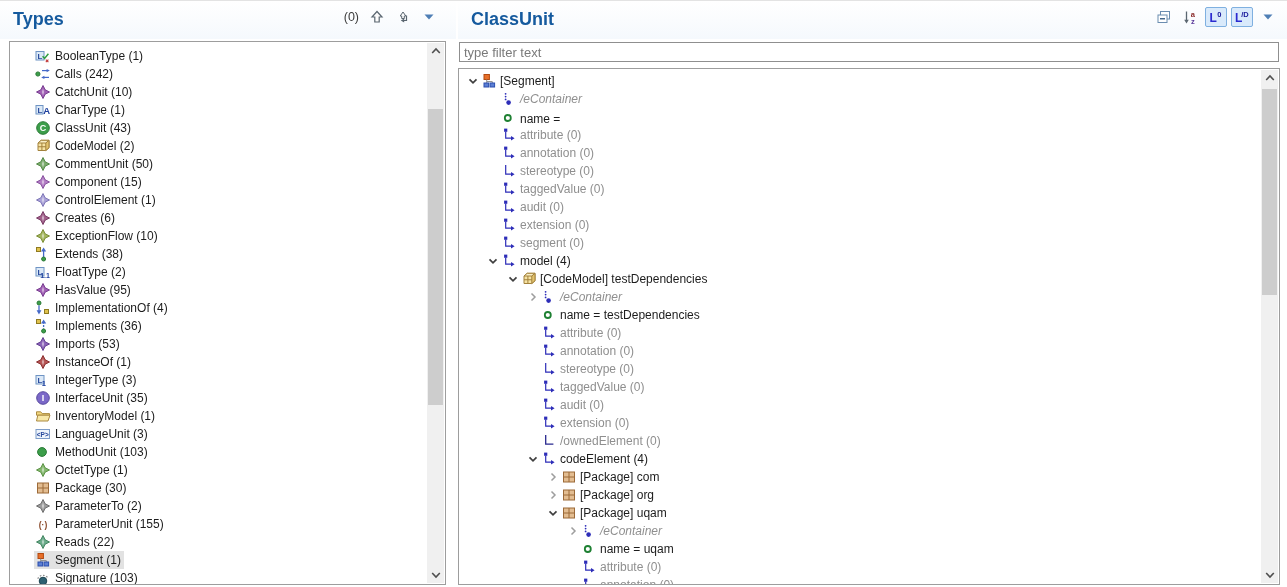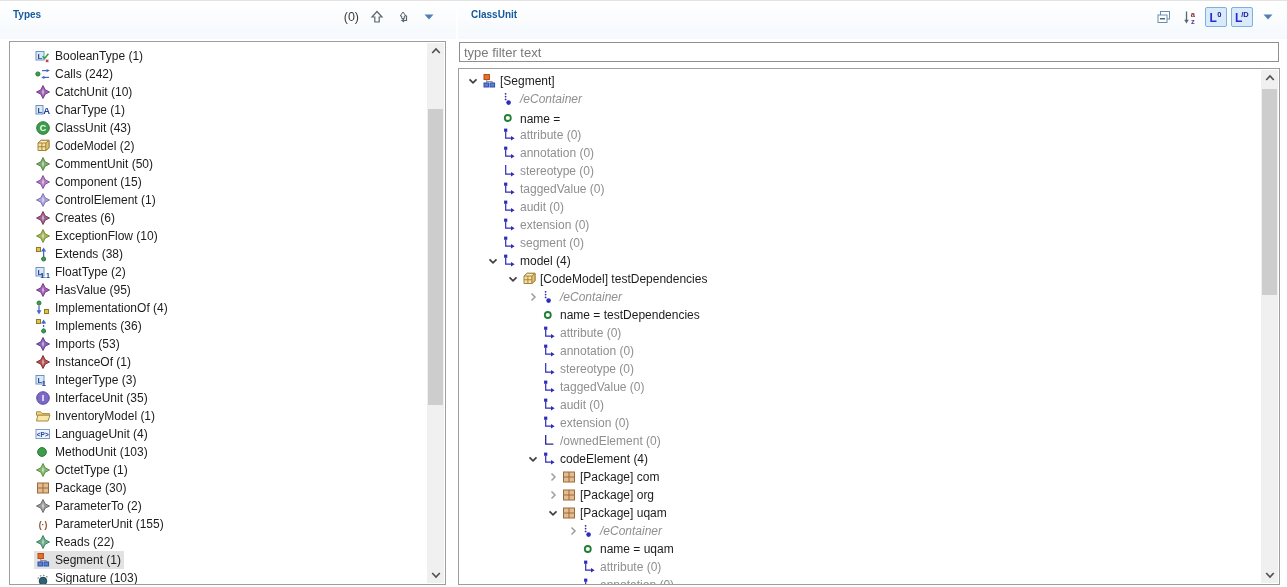--- a/index.html
+++ b/index.html
@@ -7,21 +7,21 @@
   .app {
     position:relative; width:1287px; height:587px; overflow:hidden;
     background:#fff; font-family:"Liberation Sans", sans-serif; font-size:12px; color:#1c1c1c;
     border-top:1px solid #e3e3e3;
   }
   .panel { position:absolute; top:0; height:587px; }
   .panel-left  { left:0; width:456px; }
   .panel-right { left:458px; width:829px; }
   .phead { position:absolute; left:0; right:0; top:0; height:38px;
            background:linear-gradient(#ffffff,#f5f9fd); }
-  .ptitle { position:absolute; left:13px; top:8px; font-weight:bold; font-size:10px; color:#155a9e; }
+  .ptitle { position:absolute; left:13px; top:8px; font-weight:bold; font-size:18px; color:#155a9e; }
   .tb { position:absolute; top:6px; display:flex; align-items:center; gap:4px; }
   .tb-left  { right:16px; }
   .tb-right { right:8px; }
   .tbtn { width:22px; height:20px; display:flex; align-items:center; justify-content:center;
           border:1px solid transparent; border-radius:2px; }
   .tbtn.pressed { background:#d9eafb; border-color:#7fb0e0; }
   .tb .count { color:#3c3c3c; padding-right:3px; font-size:12.5px; }
   .box { position:absolute; background:#fff; border:1px solid #9d9d9d; overflow:hidden; }
   .lbox { left:9px;  top:40px; width:437px; height:544px; }
   .tbox { left:0;  top:67px; width:822px; height:517px; }
@@ -328,21 +328,21 @@
             </span>
           </div>
           <div class="row">
             <span class="rowc">
               <span class="icon">
                 <svg width="16" height="16" viewBox="0 0 16 16">
                   <rect x="1" y="3.5" width="13.5" height="9" fill="#eef4fb" stroke="#7d9cc8"></rect>
                   <text x="7.75" y="10.6" font-size="6.5" font-weight="bold" text-anchor="middle" fill="#27489c">&lt;P&gt;</text>
                 </svg>
               </span>
-              <span class="lbl">LanguageUnit (4)</span>
+              <span class="lbl">LanguageUnit (3)</span>
             </span>
           </div>
           <div class="row">
             <span class="rowc">
               <span class="icon">
                 <svg width="16" height="16" viewBox="0 0 16 16">
                   <circle cx="7" cy="8" r="4.4" fill="#3c9e4a" stroke="#2a7a36"></circle>
                 </svg>
               </span>
               <span class="lbl">MethodUnit (103)</span>

